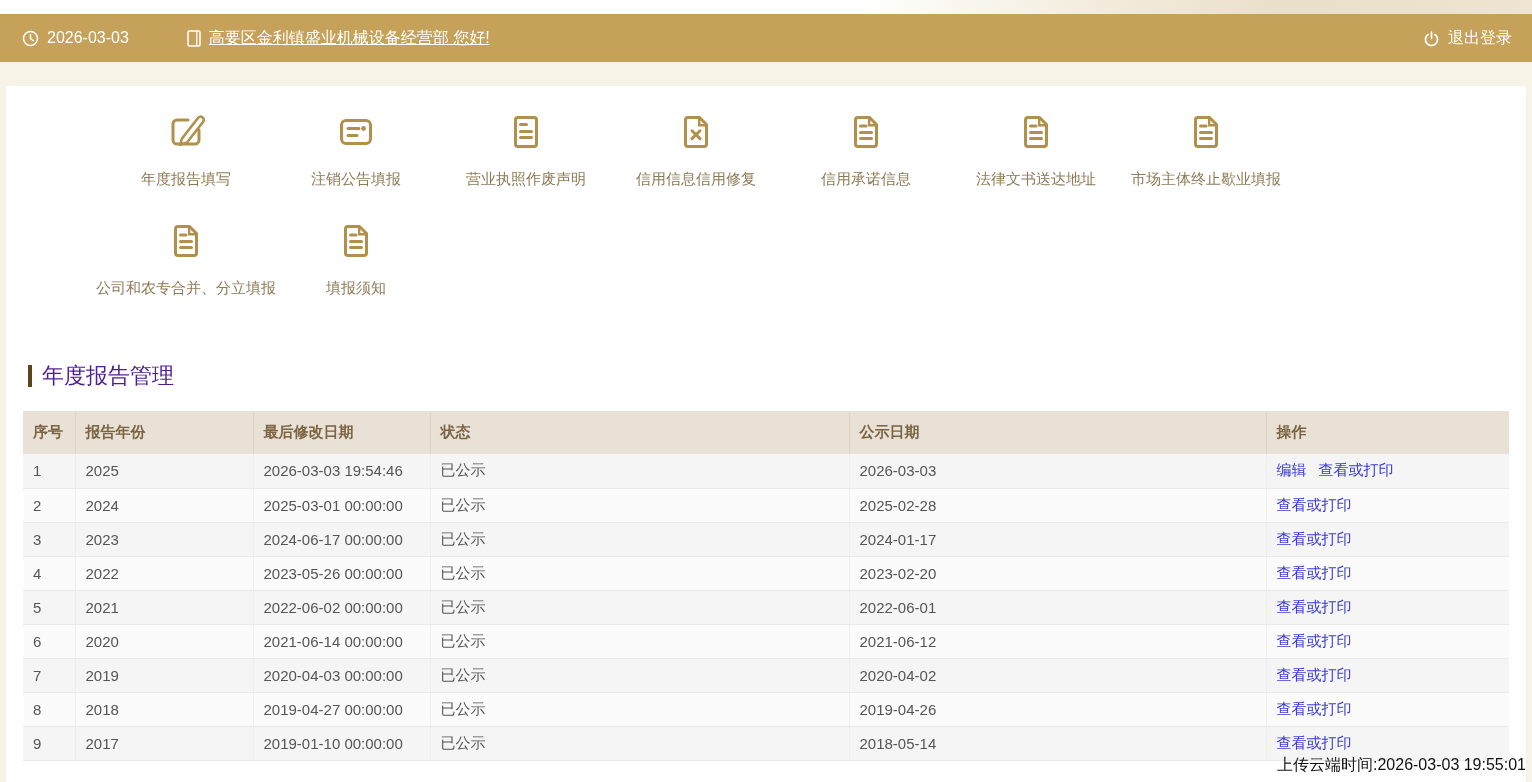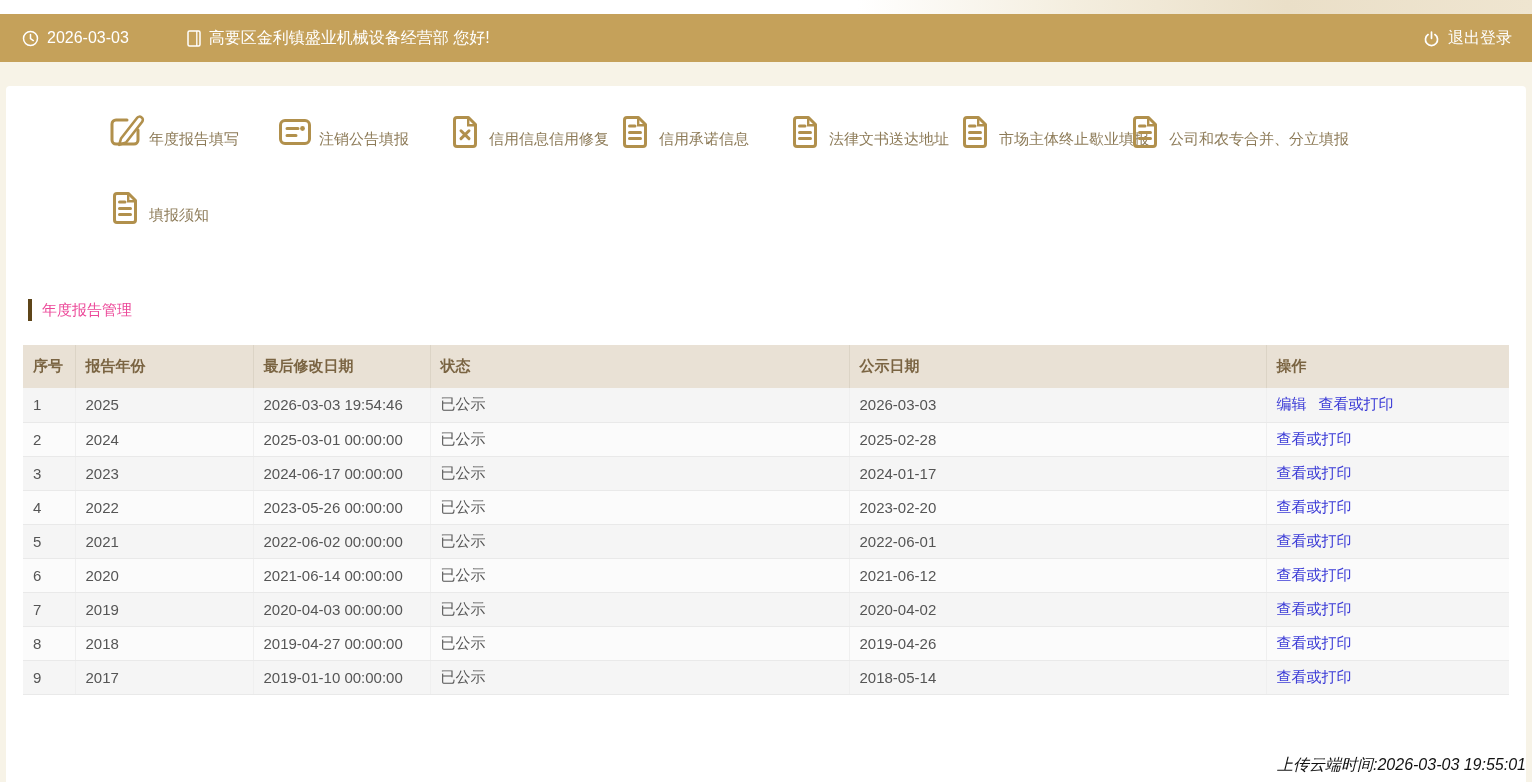--- a/index.html
+++ b/index.html
@@ -18,21 +18,21 @@
   .topbar {
     height: 48px;
     background: #c5a15a;
     display: flex;
     align-items: center;
     color: #fff;
     font-size: 16px;
     padding: 0 20px 0 22px;
   }
   .topbar .group { display: flex; align-items: center; gap: 8px; }
-  .topbar .company { margin-left: 58px; }
+  .topbar .company { margin-left: 58px; text-decoration: underline; }
   .topbar .logout { margin-left: auto; cursor: pointer; align-items: center; }
   .topbar svg { display: block; }
   
   .gap-band { height: 24px; }
   
   .card {
     margin: 0 6px;
     background: #ffffff;
     border-radius: 4px 4px 0 0;
     height: 696px;
@@ -41,20 +41,21 @@
   
   .menu-grid {
     padding-top: 22px;
     margin-left: 95px;
     display: grid;
     grid-template-columns: repeat(7, 170px);
     row-gap: 28px;
   }
   .menu-item {
     display: flex;
+    flex-direction: column;
     align-items: center;
     cursor: pointer;
   }
   .menu-item .micon { height: 48px; }
   .menu-item .mlabel {
     margin-top: 14px;
     font-size: 15px;
     color: #8d7b58;
     white-space: nowrap;
     text-align: center;
@@ -65,22 +66,22 @@
     display: flex;
     align-items: center;
     height: 24px;
   }
   .section-head .bar {
     width: 4px; height: 22px;
     background: #5e4519;
     margin-right: 10px;
   }
   .section-head .stitle {
-    font-size: 15px;
-    color: #ec4899;
+    font-size: 22px;
+    color: #4c1d95;
   }
   
   table.report-table {
     margin: 23px 17px 0;
     width: calc(100% - 34px);
     border-collapse: collapse;
     font-size: 15px;
     table-layout: fixed;
   }
   .report-table thead th {
@@ -112,21 +113,20 @@
     cursor: pointer;
   }
   
   .upload-time {
     position: absolute;
     right: 6px;
     top: 755px;
     font-size: 16px;
     color: #111;
     white-space: nowrap;
-    font-style: italic;
   }
 </style>
 </head>
 <body>
 
 <div class="top-strip"></div>
 
 <div class="topbar">
   <div class="group">
     <span>
@@ -171,20 +171,27 @@
       <div class="menu-item">
         <span class="micon"><svg width="48" height="48" viewBox="0 0 48 48">
             <rect x="9.5" y="12.5" width="29" height="23" rx="4.5" fill="none" stroke="#b1904c" stroke-width="3"></rect>
             <path d="M16 20.5h11M16 27.5h9" stroke="#b1904c" stroke-width="3" stroke-linecap="round" fill="none"></path>
             <circle cx="31.5" cy="20.5" r="2.4" fill="#b1904c"></circle>
           </svg></span>
         <div class="mlabel">注销公告填报</div>
       </div>
       <div class="menu-item">
         <span class="micon"><svg width="48" height="48" viewBox="0 0 48 48">
+            <rect x="13.5" y="9.5" width="21" height="29" rx="2.5" fill="none" stroke="#b1904c" stroke-width="3"></rect>
+            <path d="M18.5 16.5h6M18.5 23.5h11M18.5 29.5h11" stroke="#b1904c" stroke-width="3" stroke-linecap="round" fill="none"></path>
+          </svg></span>
+        <div class="mlabel">营业执照作废声明</div>
+      </div>
+      <div class="menu-item">
+        <span class="micon"><svg width="48" height="48" viewBox="0 0 48 48">
             <path d="M13.5 12a2.5 2.5 0 0 1 2.5-2.5h11.5l7 7V36a2.5 2.5 0 0 1-2.5 2.5H16a2.5 2.5 0 0 1-2.5-2.5z" fill="none" stroke="#b1904c" stroke-width="3" stroke-linejoin="round"></path>
             <path d="M27.2 10v7.3h7.3" fill="none" stroke="#b1904c" stroke-width="2.4"></path>
             <path d="M20 22.8l8 7.8M28 22.8l-8 7.8" stroke="#b1904c" stroke-width="3" stroke-linecap="round" fill="none"></path>
           </svg></span>
         <div class="mlabel">信用信息信用修复</div>
       </div>
       <div class="menu-item">
         <span class="micon"><svg width="48" height="48" viewBox="0 0 48 48">
             <path d="M13.5 12a2.5 2.5 0 0 1 2.5-2.5h11.5l7 7V36a2.5 2.5 0 0 1-2.5 2.5H16a2.5 2.5 0 0 1-2.5-2.5z" fill="none" stroke="#b1904c" stroke-width="3" stroke-linejoin="round"></path>
             <path d="M27.2 10v7.3h7.3" fill="none" stroke="#b1904c" stroke-width="2.4"></path>

